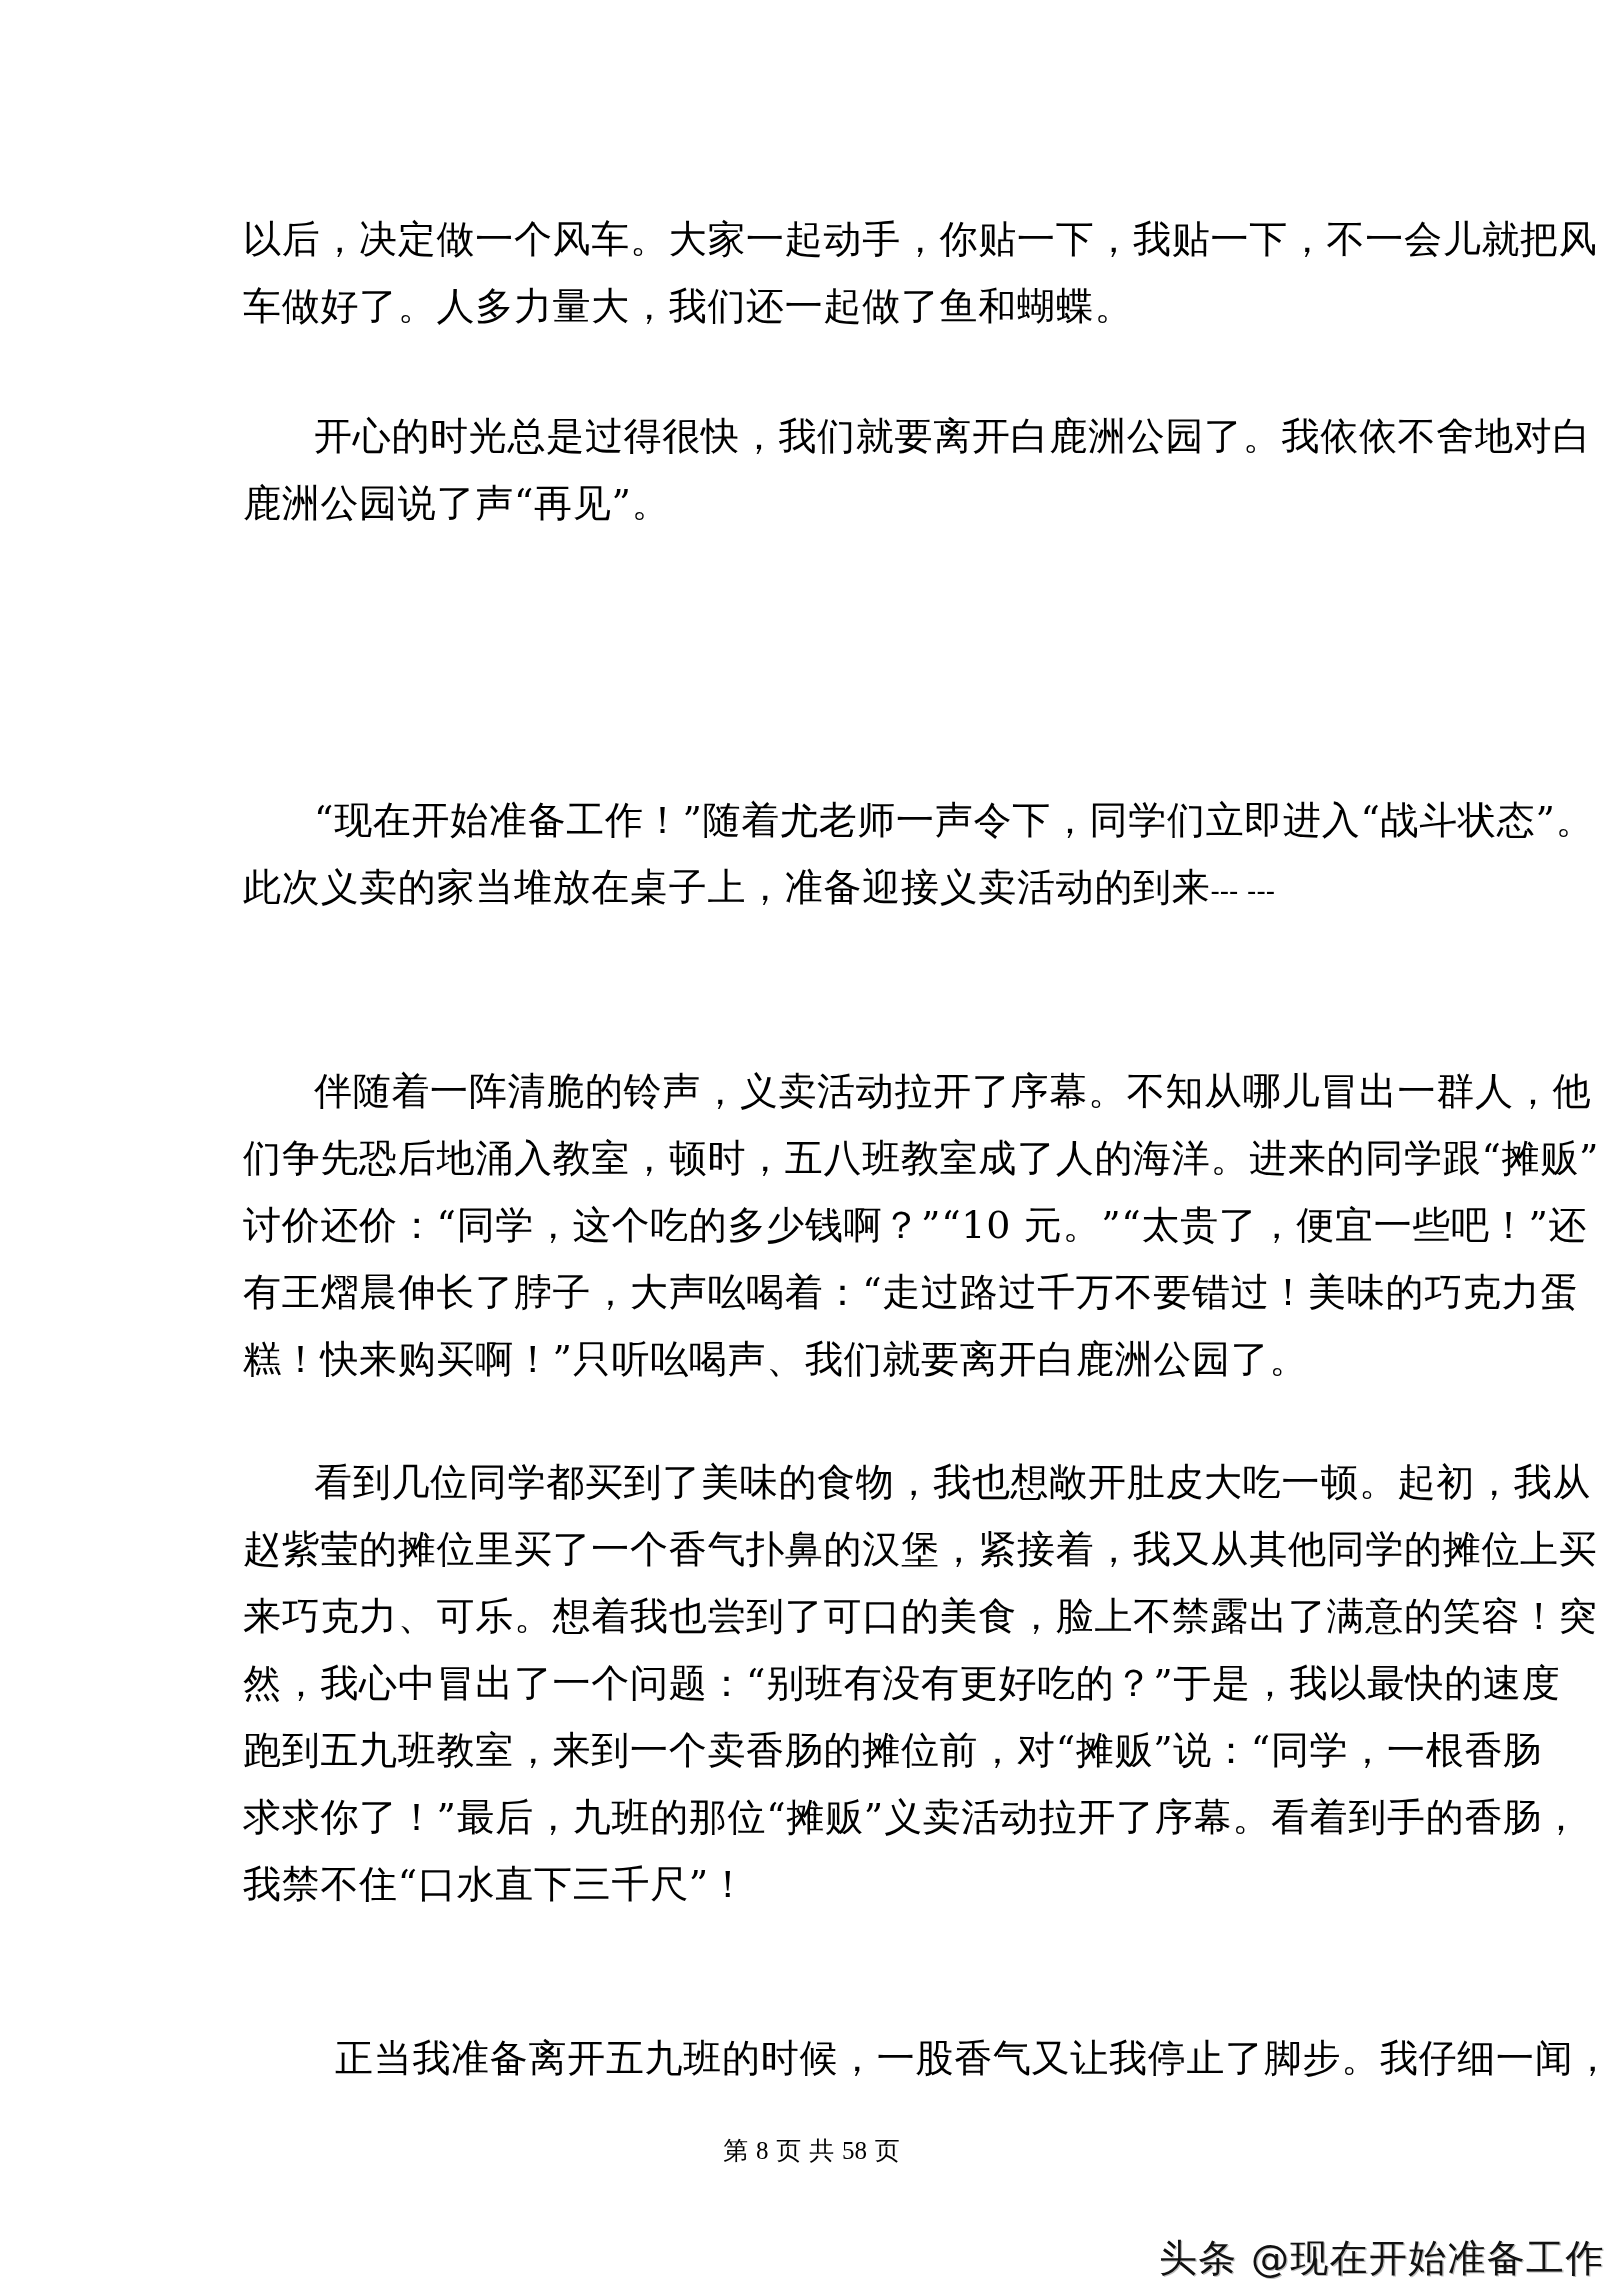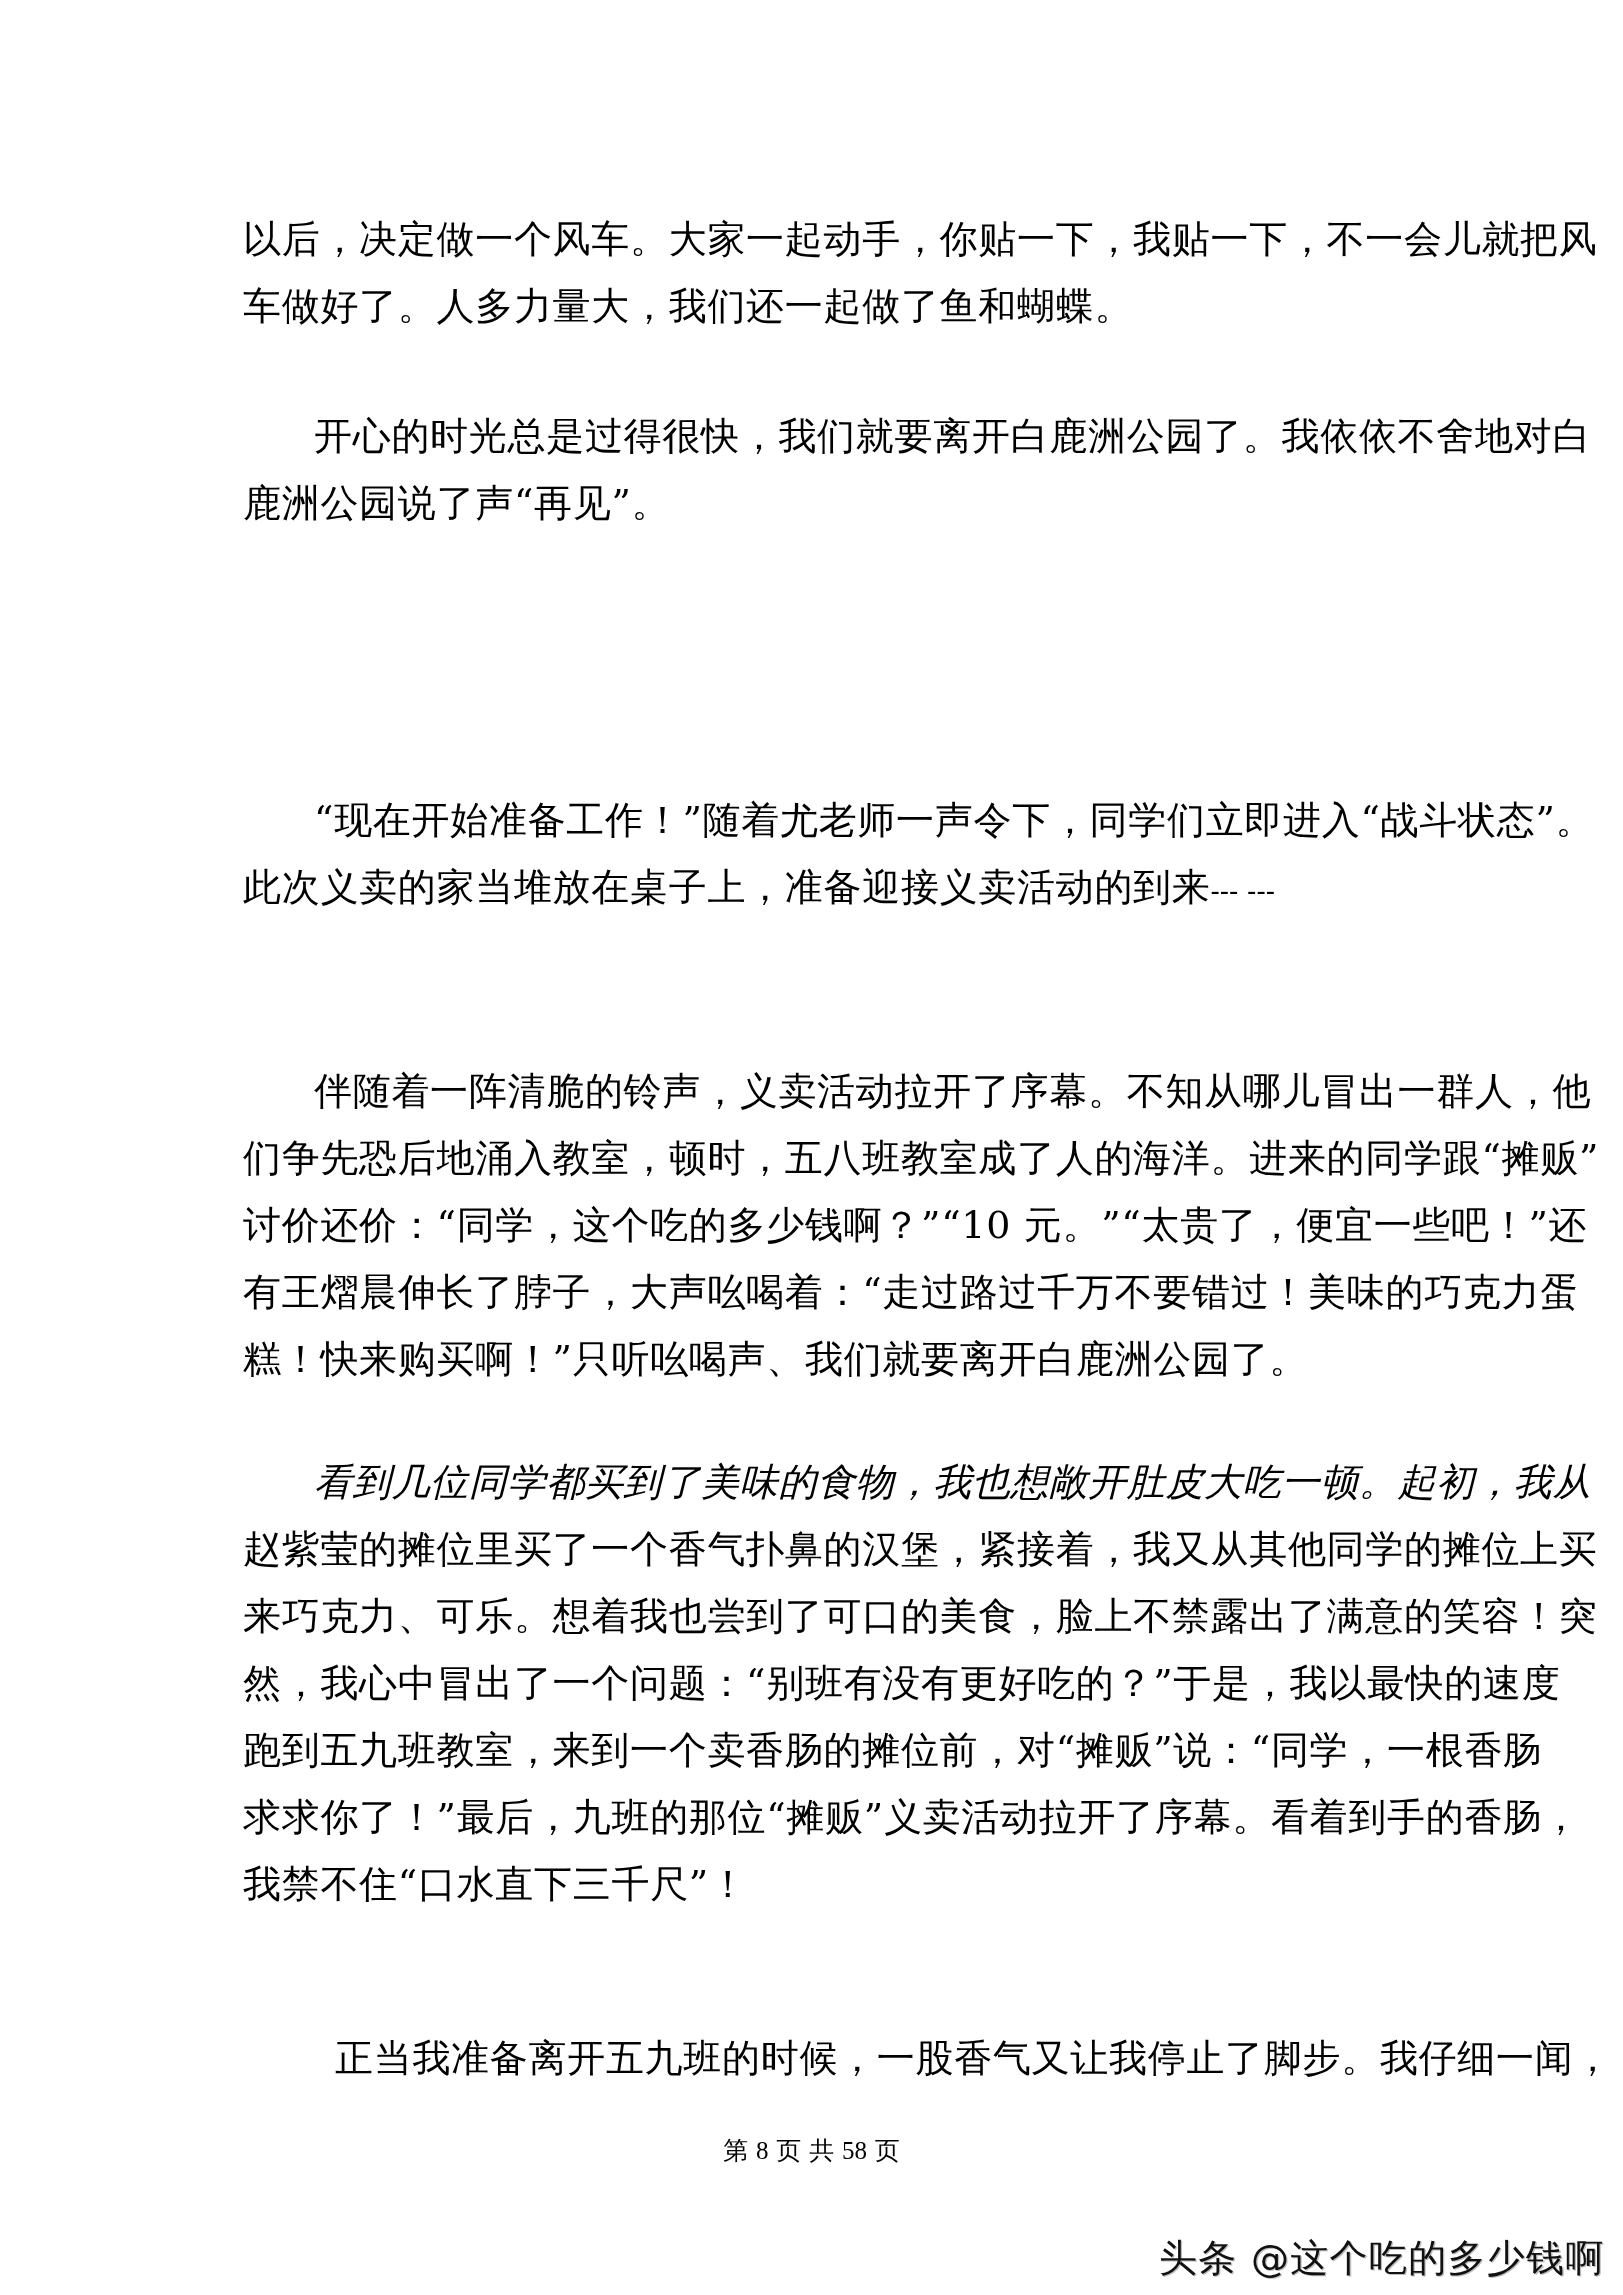--- a/index.html
+++ b/index.html
@@ -104,33 +104,33 @@
 
   <div class="para" style="top:1042px;">
     <span class="line" style="padding-left:71px;">伴随着一阵清脆的铃声，义卖活动拉开了序幕。不知从哪儿冒出一群人，他</span>
     <span class="line">们争先恐后地涌入教室，顿时，五八班教室成了人的海洋。进来的同学跟“摊贩”</span>
     <span class="line">讨价还价：“同学，这个吃的多少钱啊？”“10 元。”“太贵了，便宜一些吧！”还</span>
     <span class="line">有王熠晨伸长了脖子，大声吆喝着：“走过路过千万不要错过！美味的巧克力蛋</span>
     <span class="line">糕！快来购买啊！”只听吆喝声、我们就要离开白鹿洲公园了。</span>
   </div>
 
   <div class="para" style="top:1433px;">
-    <span class="line" style="padding-left:71px;font-style:italic;">看到几位同学都买到了美味的食物，我也想敞开肚皮大吃一顿。起初，我从</span>
+    <span class="line" style="padding-left:71px;">看到几位同学都买到了美味的食物，我也想敞开肚皮大吃一顿。起初，我从</span>
     <span class="line">赵紫莹的摊位里买了一个香气扑鼻的汉堡，紧接着，我又从其他同学的摊位上买</span>
     <span class="line">来巧克力、可乐。想着我也尝到了可口的美食，脸上不禁露出了满意的笑容！突</span>
     <span class="line">然，我心中冒出了一个问题：“别班有没有更好吃的？”于是，我以最快的速度</span>
     <span class="line">跑到五九班教室，来到一个卖香肠的摊位前，对“摊贩”说：“同学，一根香肠</span>
     <span class="line">求求你了！”最后，九班的那位“摊贩”义卖活动拉开了序幕。看着到手的香肠，</span>
     <span class="line">我禁不住“口水直下三千尺”！</span>
   </div>
 
   <div class="para" style="top:2009px;">
     <span class="line" style="padding-left:92px;">正当我准备离开五九班的时候，一股香气又让我停止了脚步。我仔细一闻，</span>
   </div>
 
   <div class="footer-pageno">
     <span>第</span><span>8</span><span>页</span><span>共</span><span>58</span><span>页</span>
   </div>
 
-  <div class="watermark">头条 @这个吃的多少钱啊</div>
+  <div class="watermark">头条 @现在开始准备工作</div>
 
 </div>
 
 
 </body></html>

